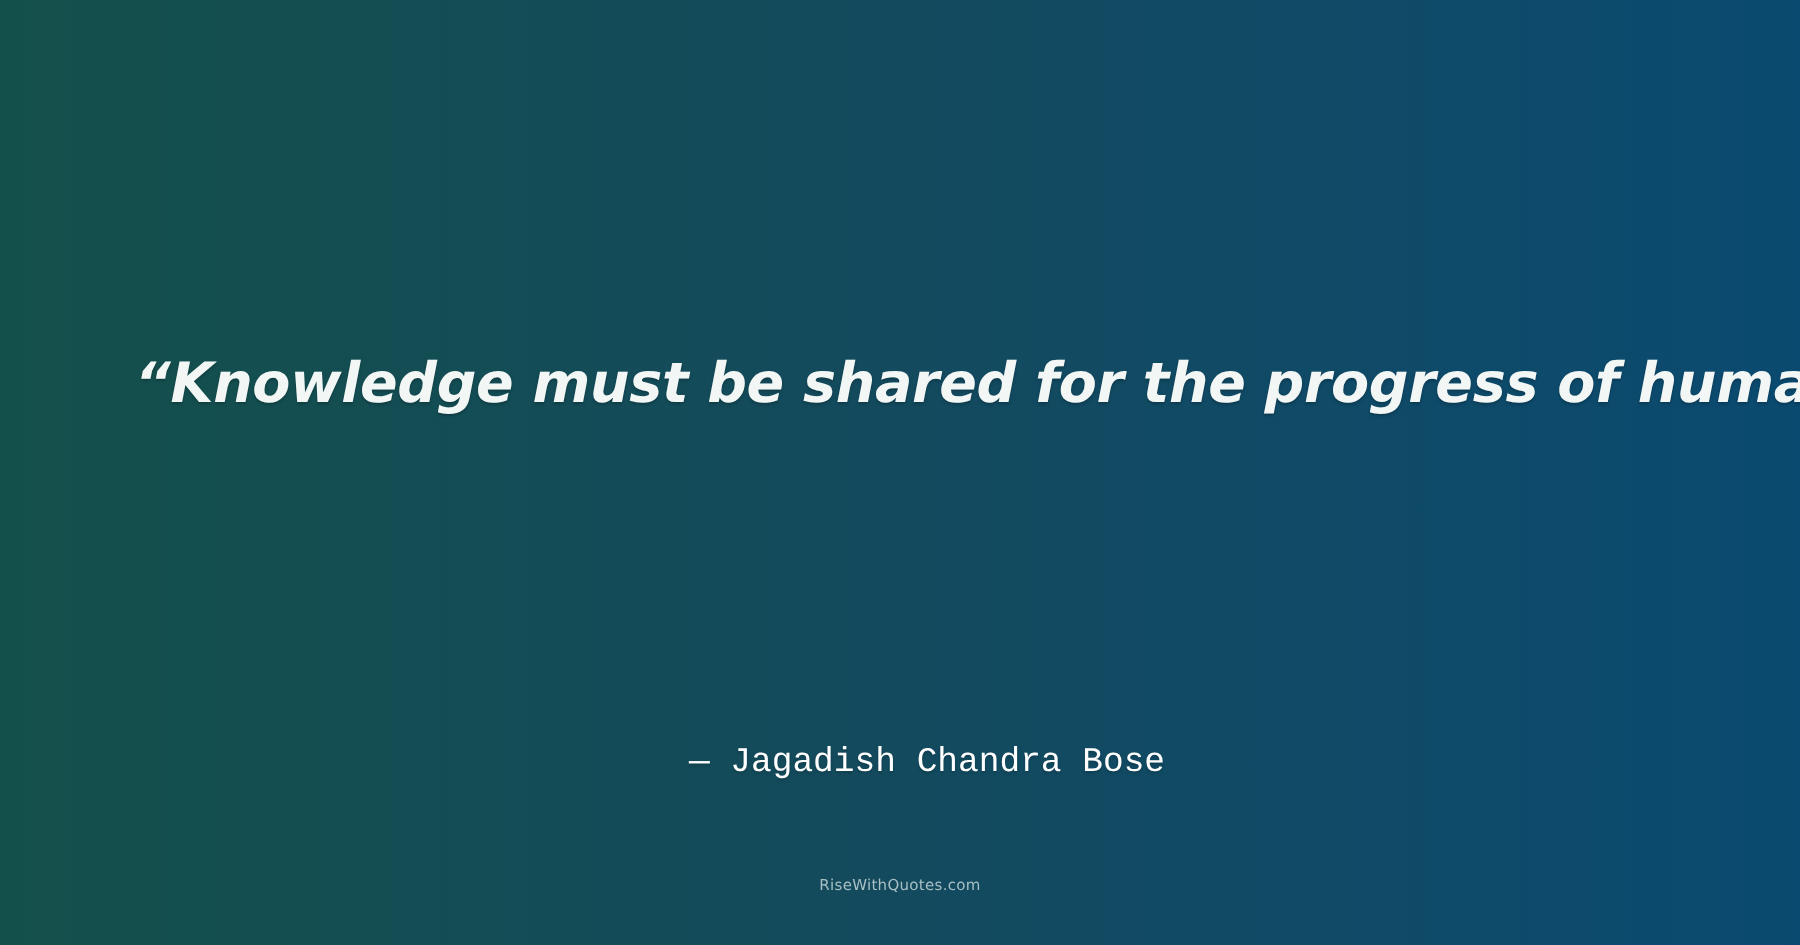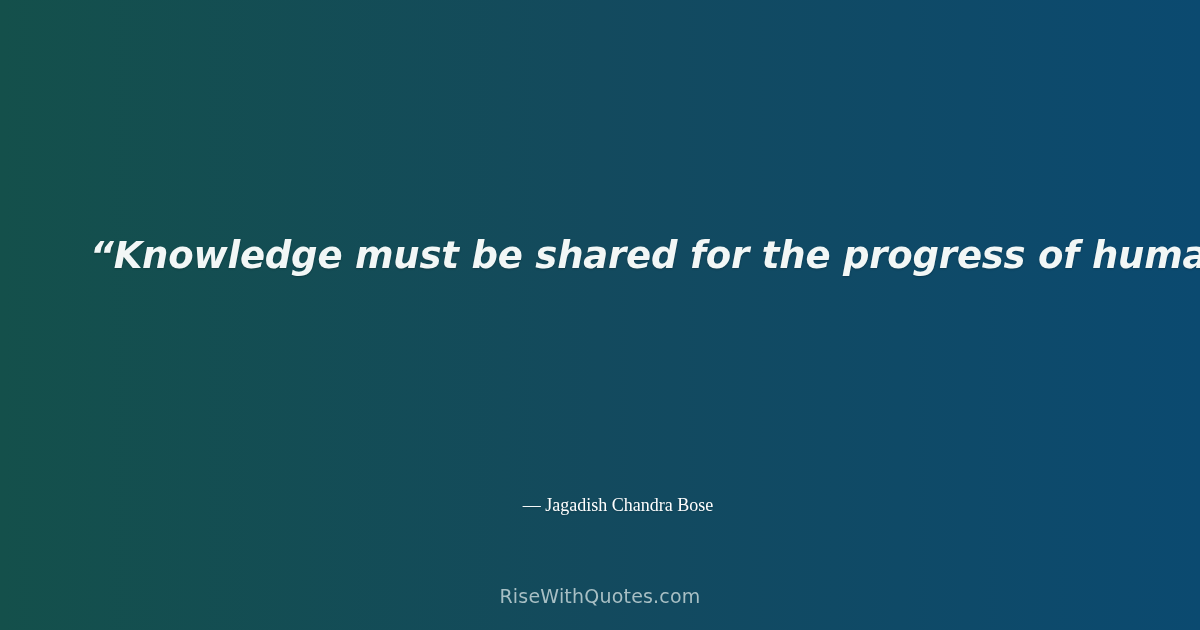--- a/index.html
+++ b/index.html
@@ -46,39 +46,39 @@
     white-space: nowrap;
   }
 
   .attribution {
     position: absolute;
     top: 494px;
     left: 0;
     right: 0;
     margin: 0;
     text-align: center;
-    font-family: Liberation Serif, serif;
-    font-size: 18px;
+    font-family: Liberation Mono, monospace;
+    font-size: 23px;
     font-style: normal;
     font-weight: 400;
     line-height: 1.3;
     color: #ffffff;
     text-shadow: 0 1px 2px rgba(0, 0, 0, 0.18);
     padding-left: 36px;
   }
 
   .footer-brand {
     position: absolute;
     top: 585px;
     left: 0;
     right: 0;
     margin: 0;
     text-align: center;
     font-family: "DejaVu Sans", sans-serif;
-    font-size: 19px;
+    font-size: 10px;
     font-weight: 400;
     letter-spacing: 0.2px;
     color: #a8bfc4;
   }
 </style>
 </head>
 <body>
 
 <div class="quote-card">
 

